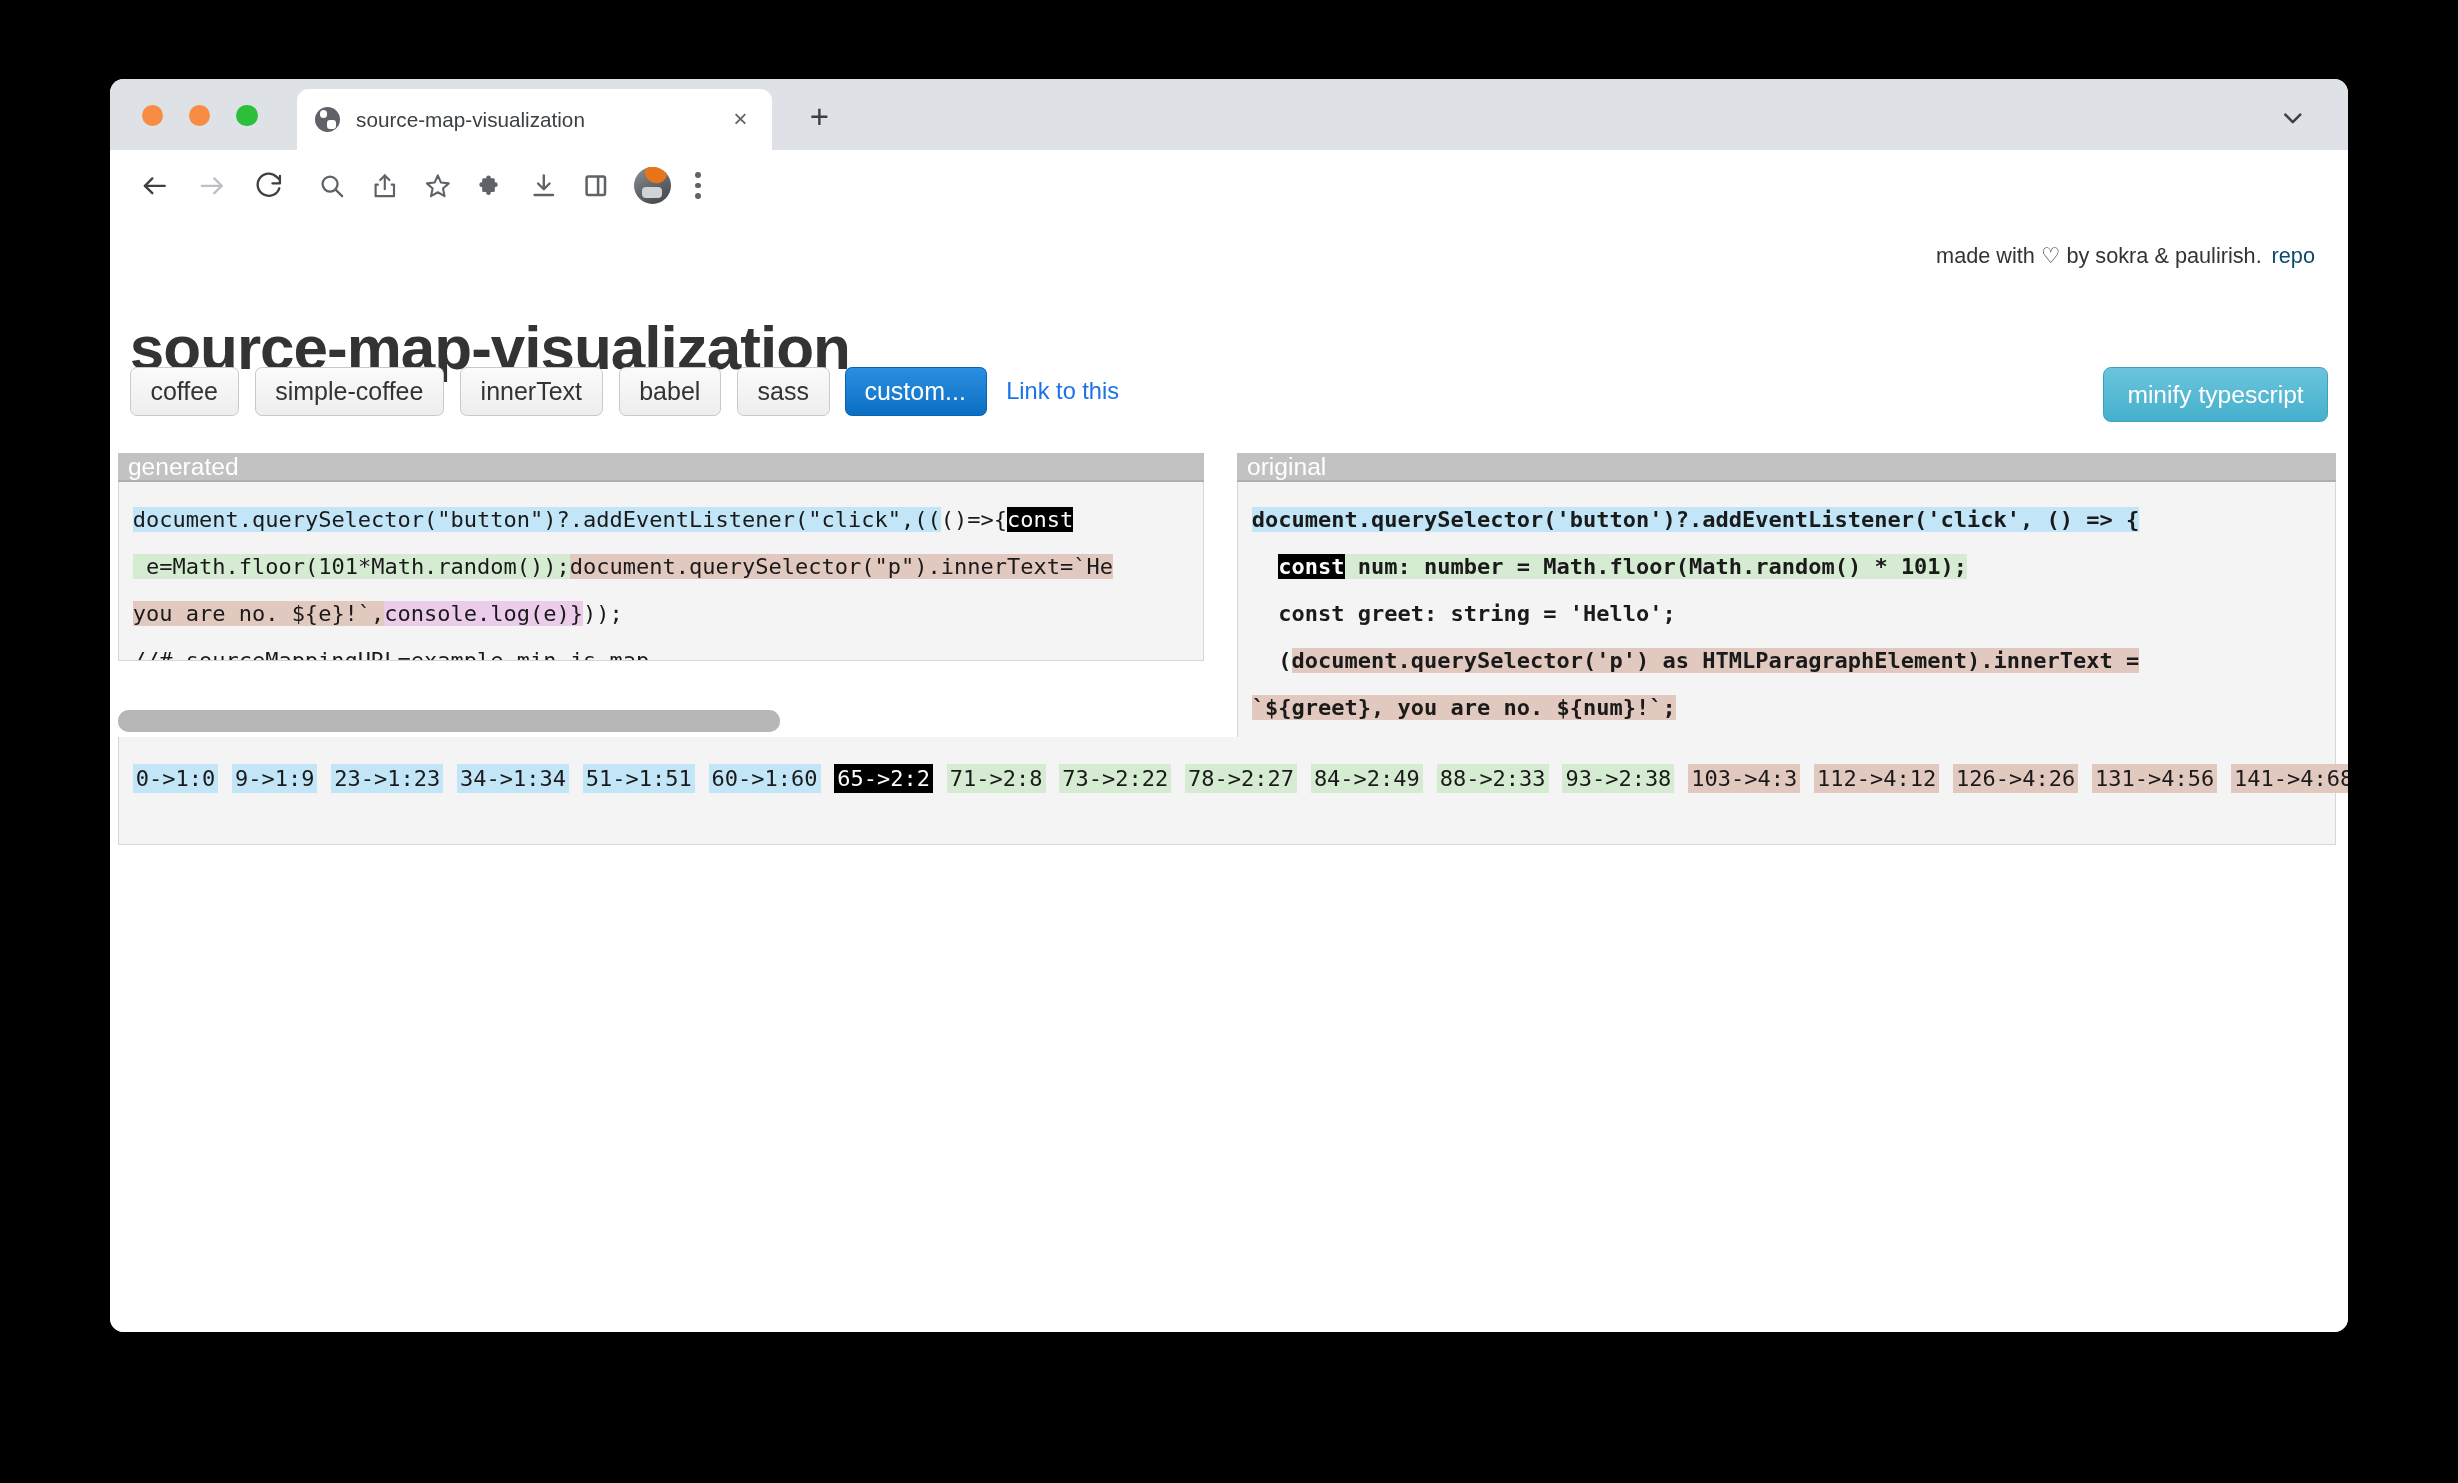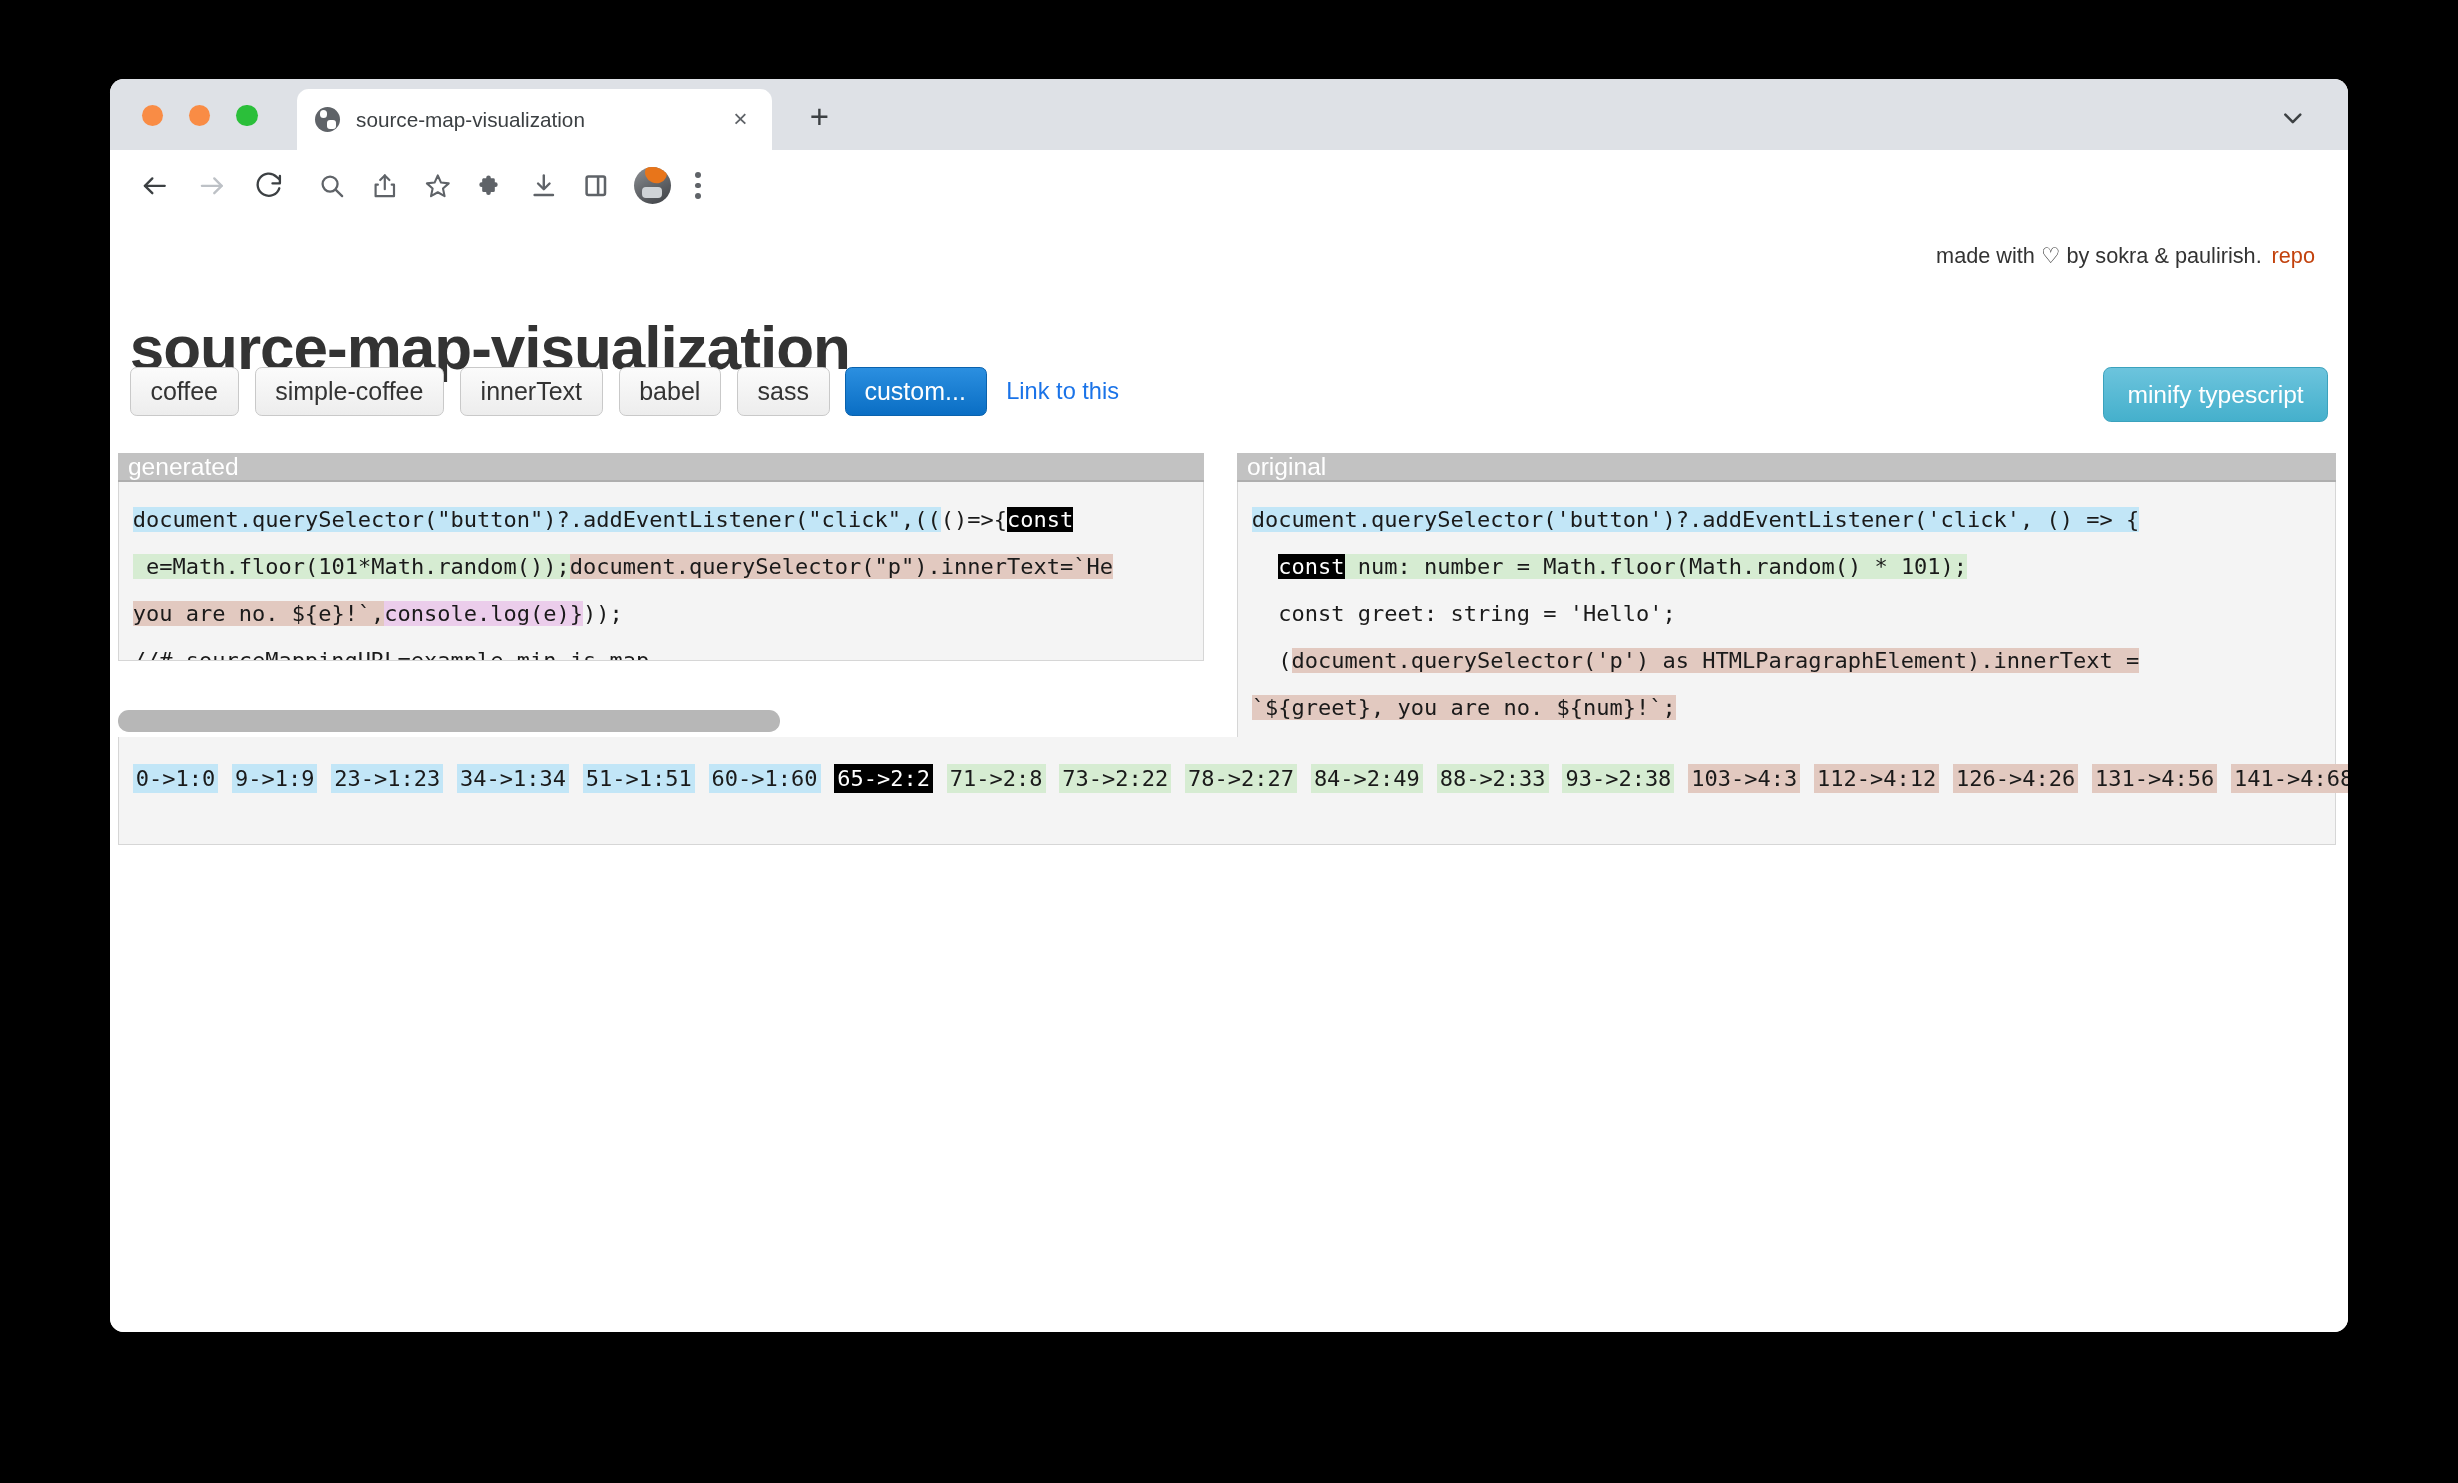--- a/index.html
+++ b/index.html
@@ -155,21 +155,21 @@
     background: #fff;
     overflow: hidden;
   }
 
   #credits {
     position: absolute;
     right: 33px; top: 21.7px;
     font-size: 21.7px; color: #333;
     white-space: nowrap;
   }
-  #credits a { color: #c2410c; text-decoration: none; margin-left: 9.9px; }
+  #credits a { color: #0c4a6e; text-decoration: none; margin-left: 9.9px; }
 
   #page-title {
     position: absolute;
     left: 19.7px; top: 49px;
     font-size: 62px;
     font-weight: bold;
     color: #333;
     font-family: "Liberation Sans", sans-serif;
     letter-spacing: -1px;
   }
@@ -242,21 +242,21 @@
     width: 1086px;
   }
   #generated-body { height: 179px; }
 
   #original-panel {
     position: absolute;
     left: 1127px; top: 232px;
     width: 1099px;
   }
   #original-body { height: 262px; }
-  #original-body .code-line { white-space: pre; }
+  #original-body .code-line { white-space: pre; font-weight: bold; }
 
   
   #hscroll-track {
     position: absolute;
     left: 7.9px; top: 489px;
     width: 1086px; height: 25.6px;
     background: transparent;
   }
   #hscroll-thumb {
     width: 662px; height: 21.7px;

